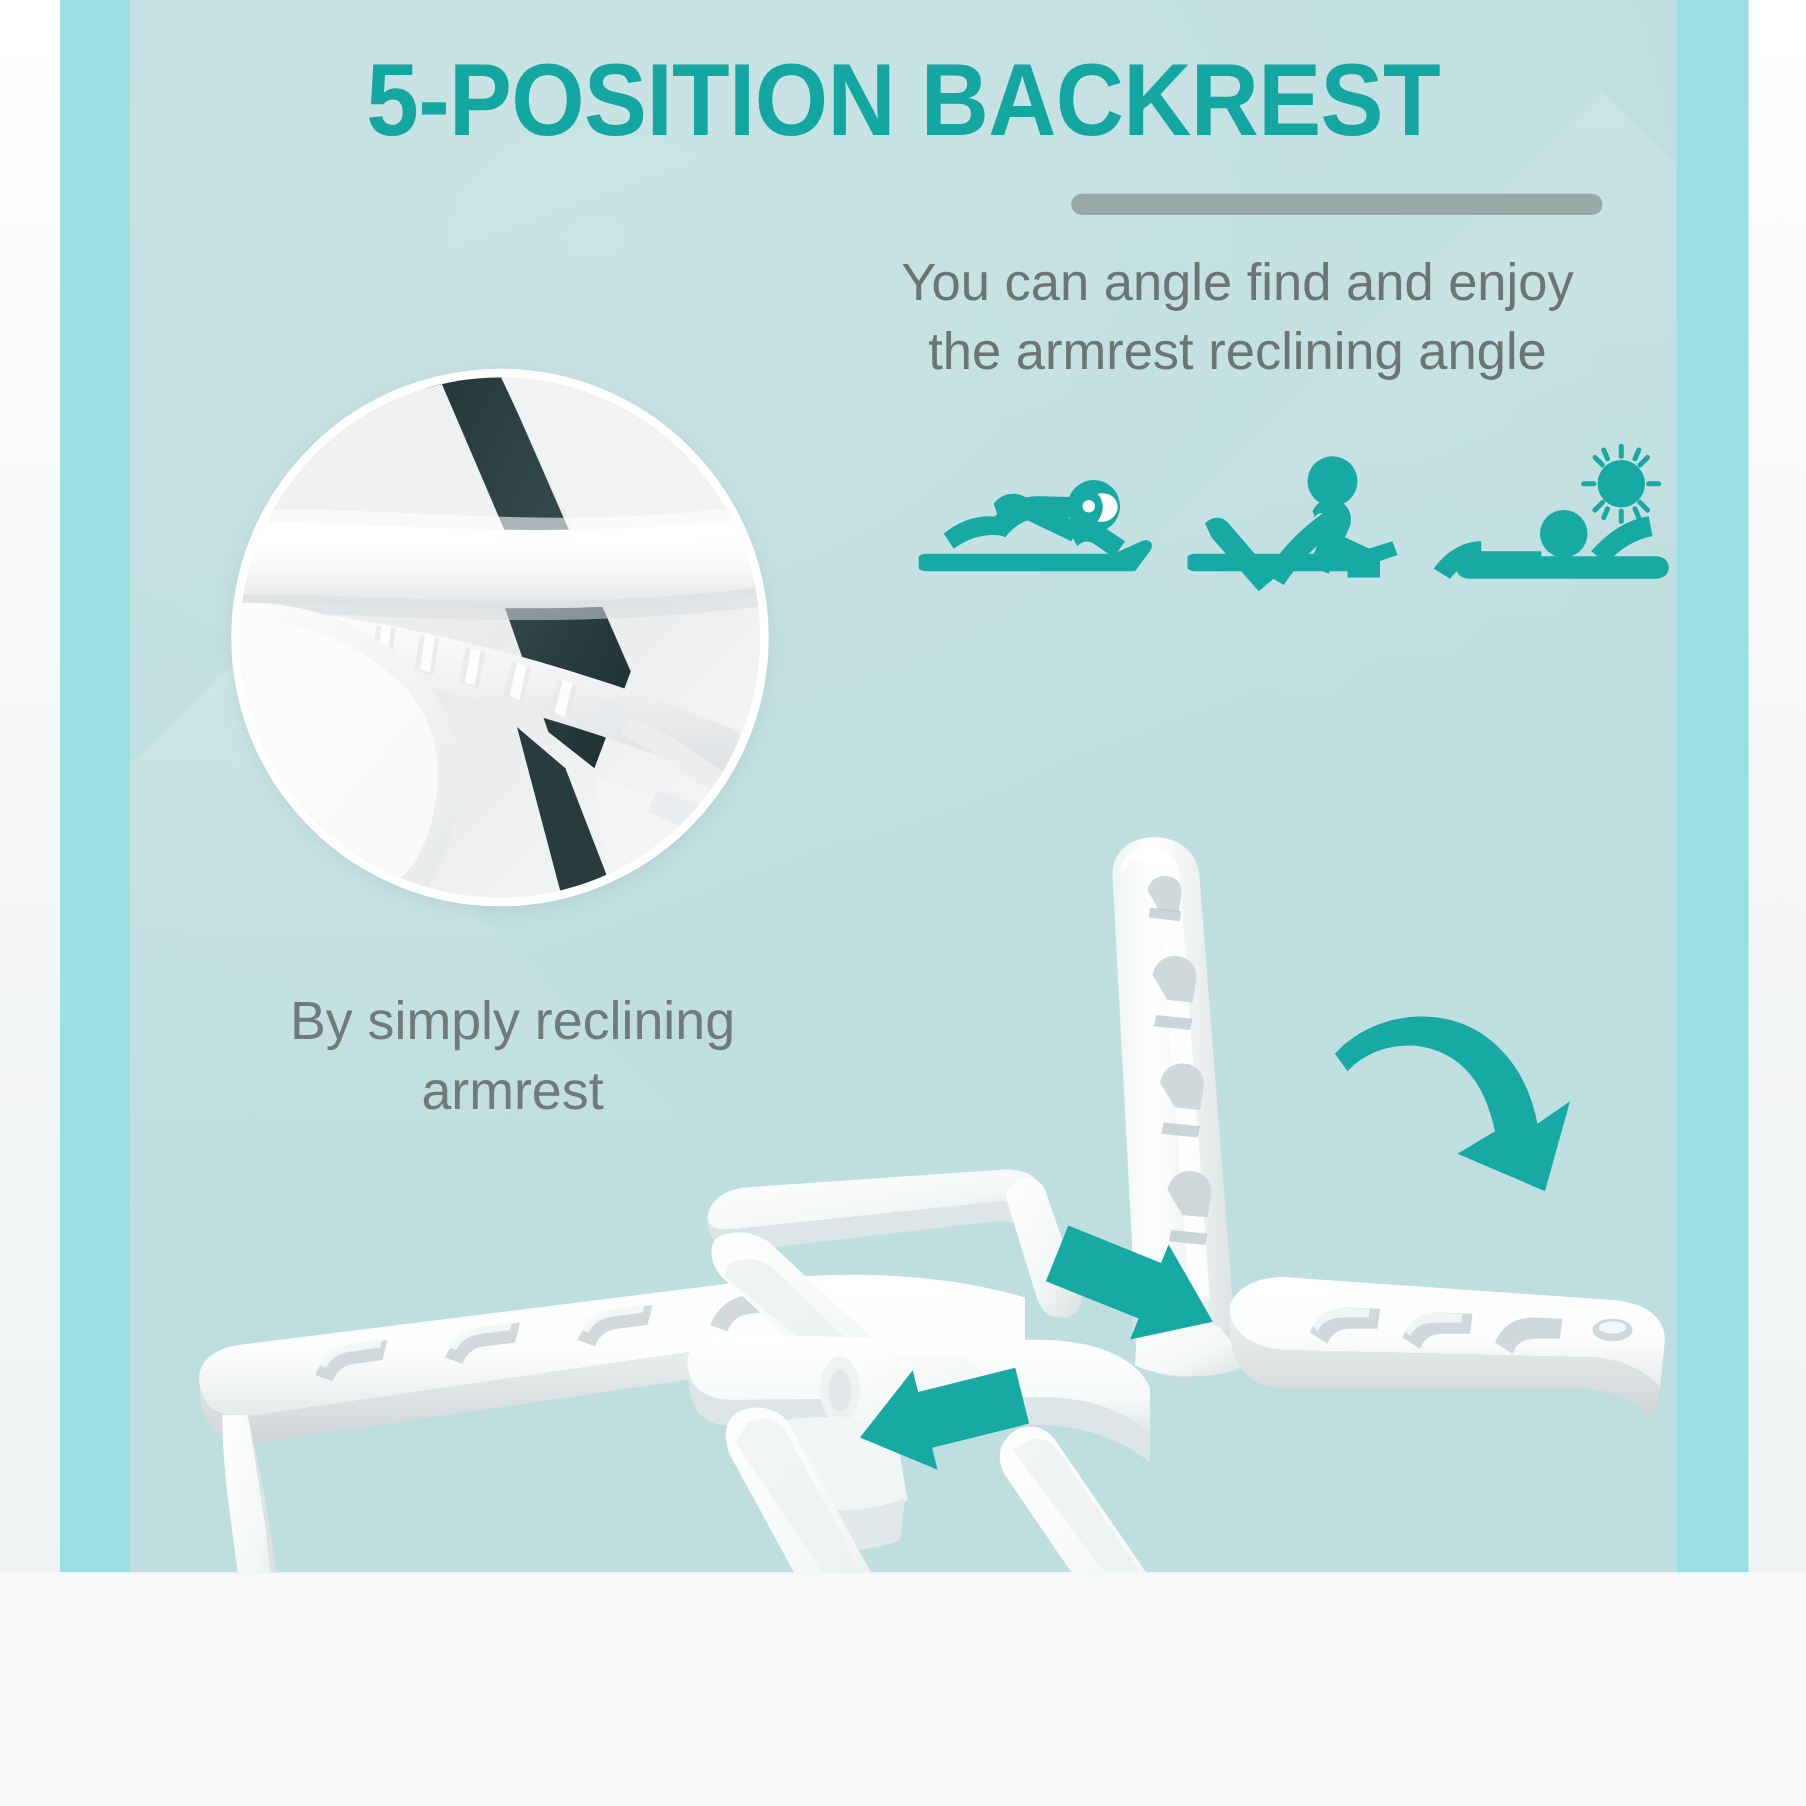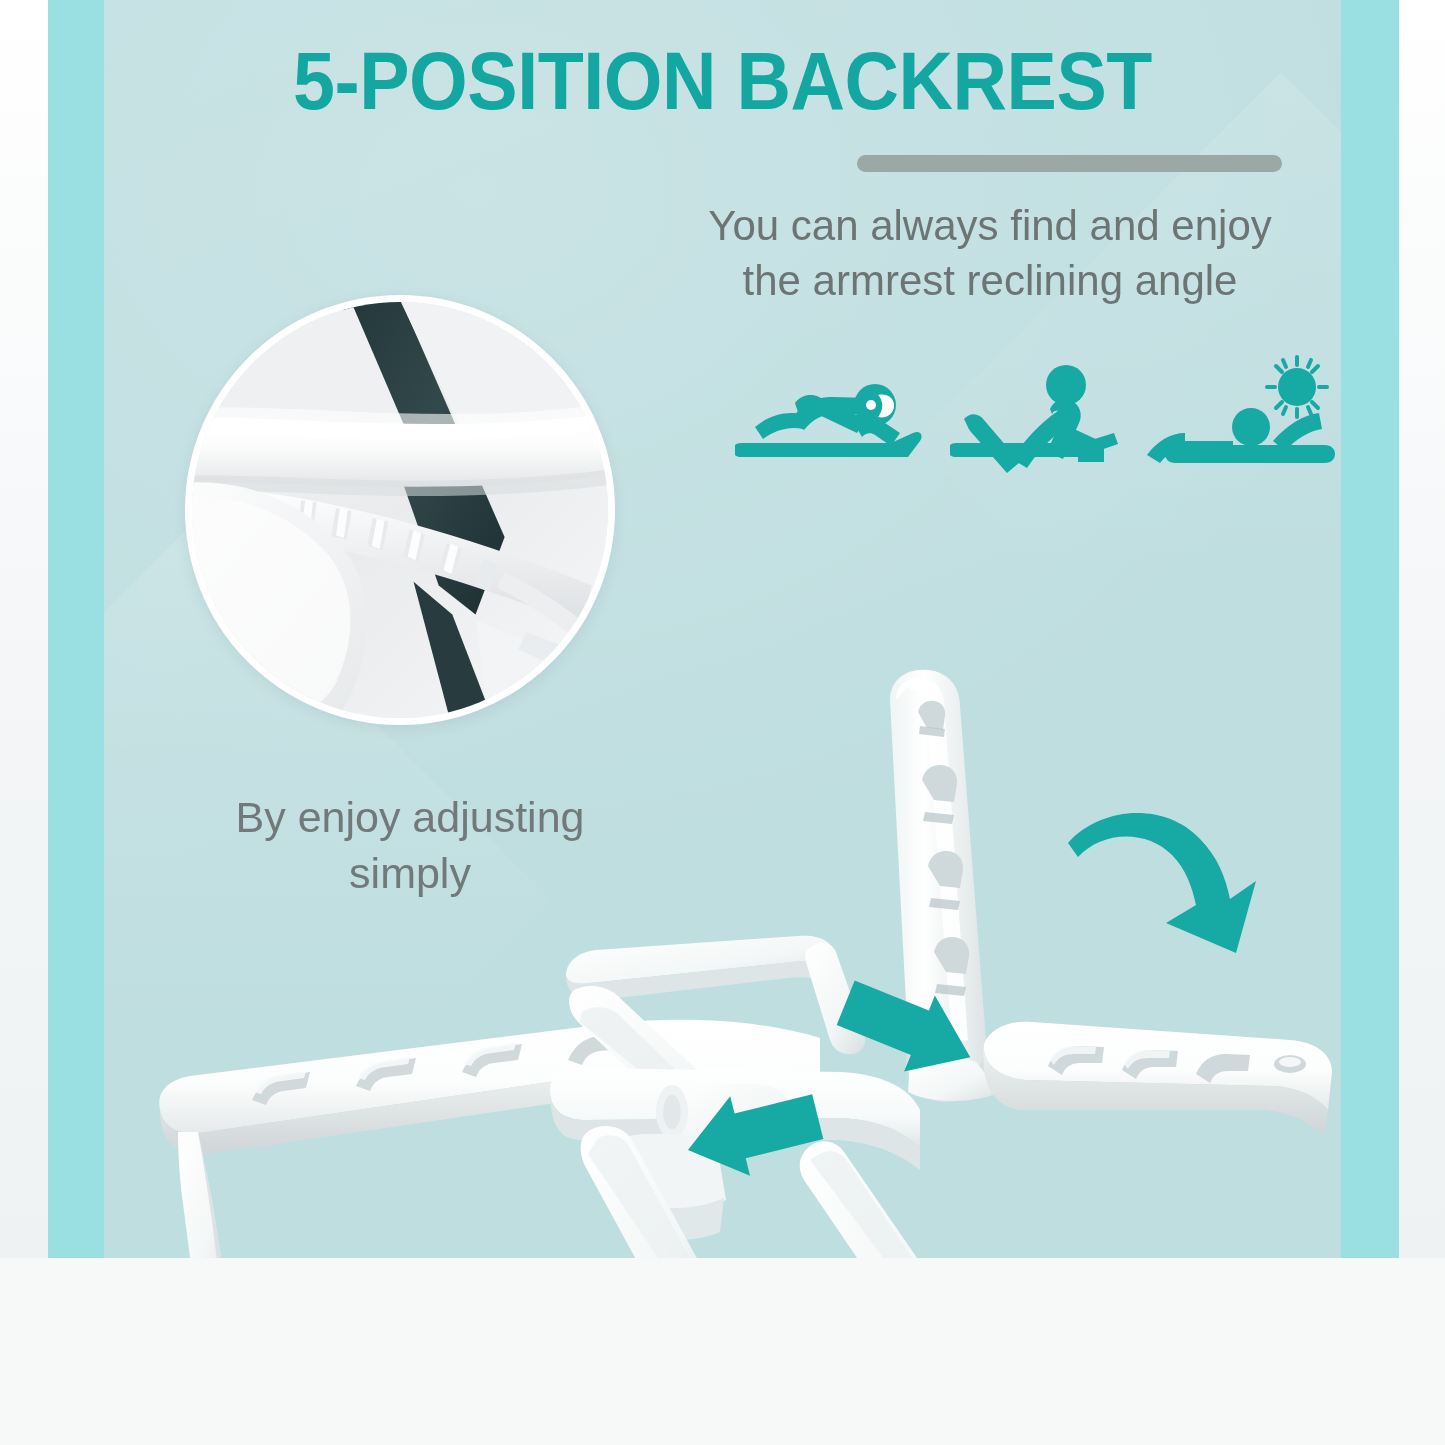--- a/index.html
+++ b/index.html
@@ -135,21 +135,21 @@
     <div class="corner-sheen cs2"></div>
   </div>
   <div class="edge-cyan left"></div>
   <div class="edge-cyan right"></div>
   <div class="edge-white left"></div>
   <div class="edge-white right"></div>
 
   <div class="title">5-POSITION BACKREST</div>
   <div class="divider"></div>
   <div class="subtitle">
-    <div>You can always find and enjoy</div>
+    <div>You can angle find and enjoy</div>
     <div>the armrest reclining angle</div>
   </div>
 
   <div class="picto-row">
 
     <svg class="picto p1" width="190" height="130" viewBox="0 0 190 130">
       <g fill="#17a9a4">
         <path d="M6 88 h150 l22 -10 c7 -3 11 2 7 8 l-12 16 H6 c-5 0 -8 -3 -8 -7 c0 -4 3 -7 8 -7z"></path>
         <path d="M20 72 c14 -12 34 -17 48 -12 l0 14 c-13 -3 -28 1 -40 10 z"></path>
         <path d="M55 66 c10 -16 26 -25 42 -24 l40 1 0 16 -38 0 c-12 0 -22 6 -30 16 z"></path>
@@ -268,22 +268,22 @@
 
       <path d="M300 336 C 360 360, 420 380, 470 388 L470 470 L318 470 Z" fill="#f2f4f5"></path>
       <path d="M352 348 C 400 366, 440 380, 470 386 L470 410 C 430 402, 388 386, 344 366 Z" fill="#e7eaec" opacity="0.7"></path>
       <path d="M398 350 l14 6 -4 8 -14 -6z" fill="#cfd4d7"></path>
 
       <path d="M-20 118 C 120 108, 280 142, 470 106 L470 122 C 280 158, 120 124, -20 134 Z" fill="#ffffff" opacity="0.6"></path>
     </svg>
   </div>
 
   <div class="caption">
-    <div>By enjoy adjusting</div>
-    <div>simply</div>
+    <div>By simply reclining</div>
+    <div>armrest</div>
   </div>
 
   <svg class="product" viewBox="0 0 1240 790">
     <defs>
       <linearGradient id="slatTop" x1="0" y1="0" x2="0" y2="1">
         <stop offset="0" stop-color="#ffffff"></stop>
         <stop offset="0.55" stop-color="#fcfdfd"></stop>
         <stop offset="1" stop-color="#e6eaeb"></stop>
       </linearGradient>
       <linearGradient id="slatEdge" x1="0" y1="0" x2="0" y2="1">

